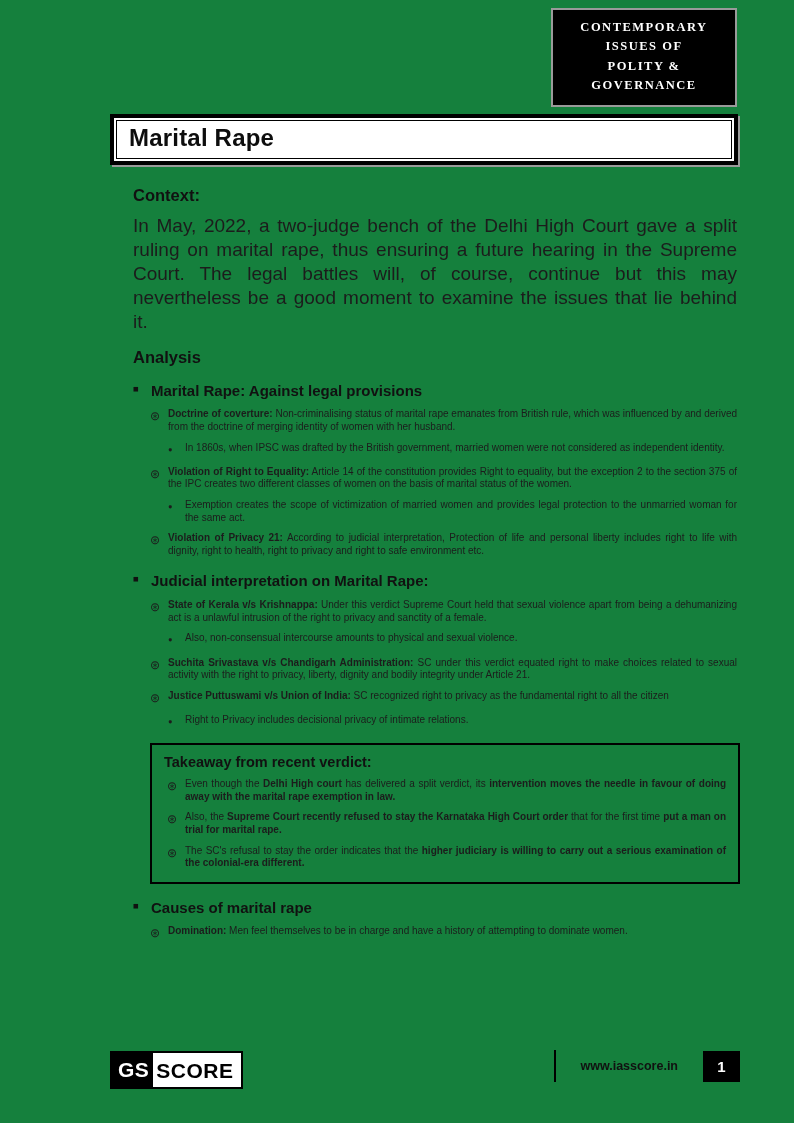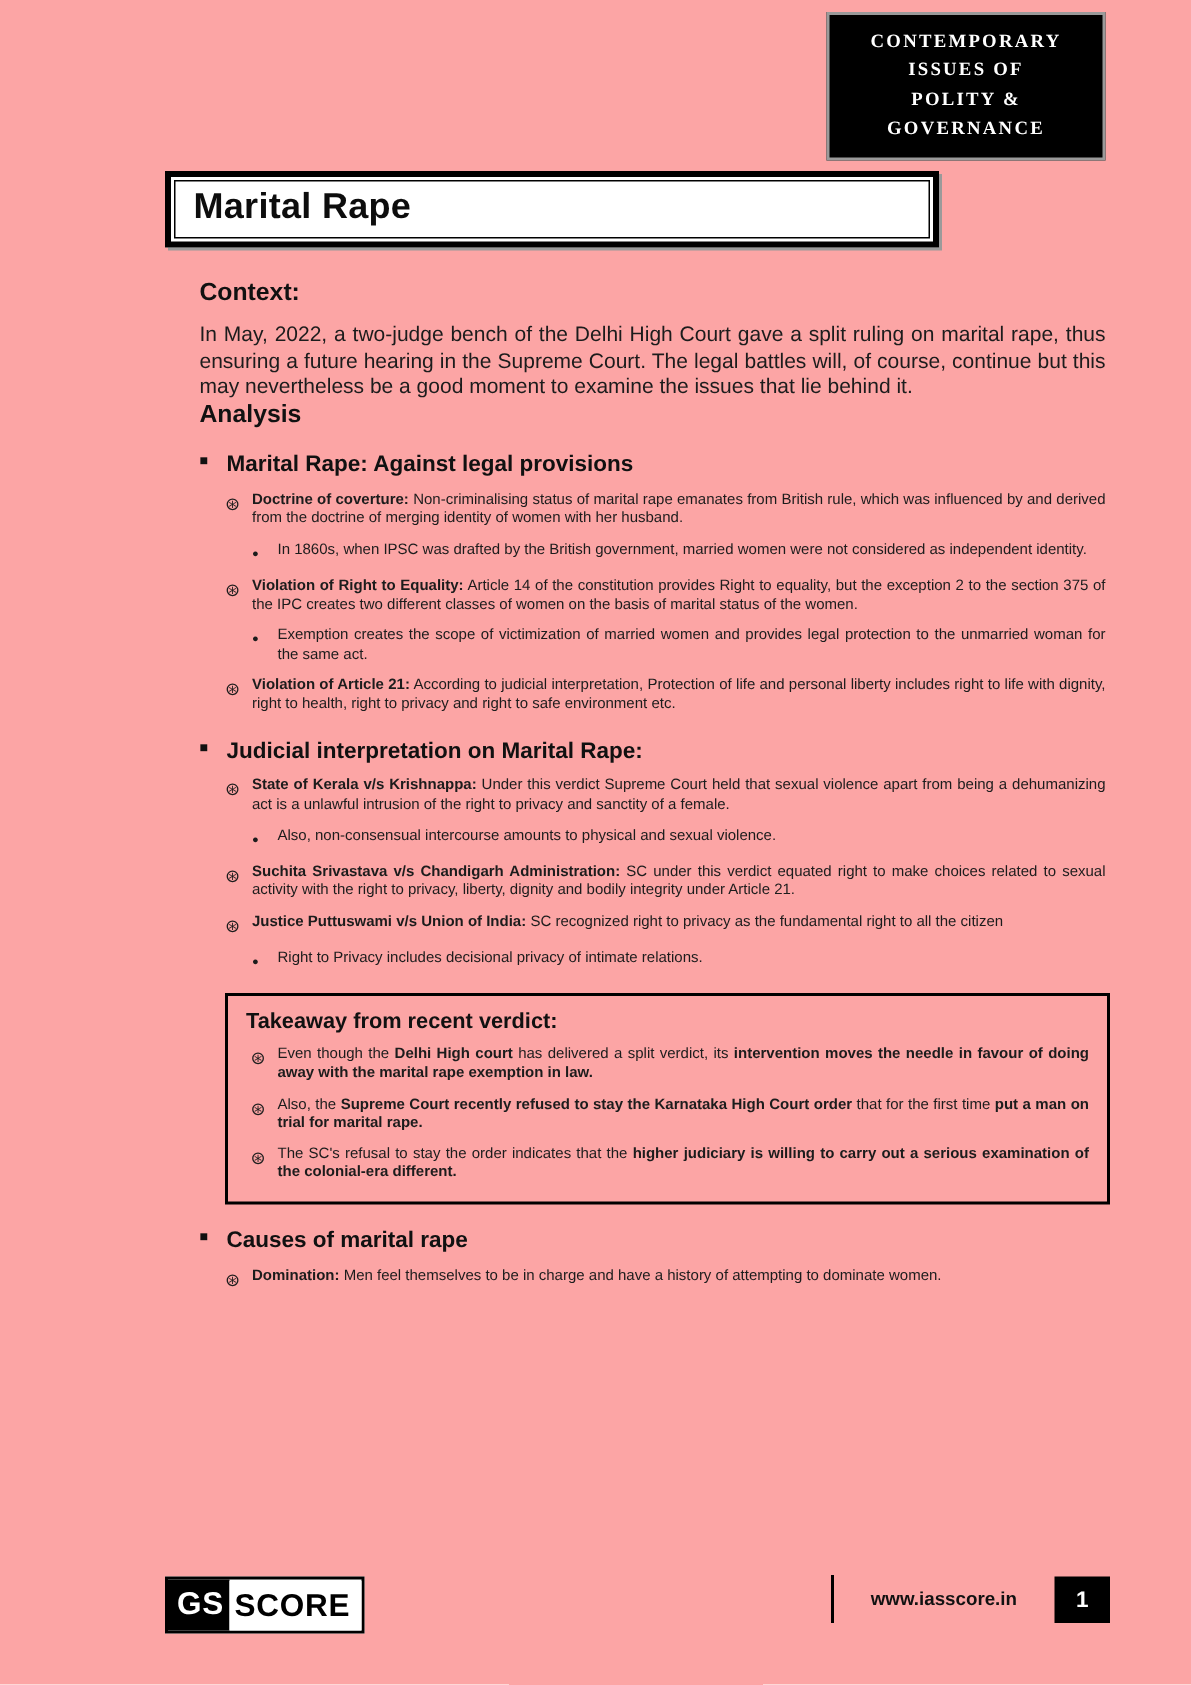--- a/index.html
+++ b/index.html
@@ -1,43 +1,43 @@
 <!DOCTYPE html>
 <html><head>
 <meta charset="utf-8">
 <style>
   html,body{margin:0;padding:0;background:#ffffff;}
   .page{
-    position:relative;width:794px;height:1123px;background:#fca5a5;
+    position:relative;width:794px;height:1123px;background:#15803d;
     font-family:"Liberation Sans", sans-serif;color:#1c1c1c;overflow:hidden;
   }
 
   
   .badge{
     position:absolute;top:8px;left:551px;width:186px;box-sizing:border-box;
     background:#000;color:#fff;border:2px solid #9a9a9a;
     padding:8px 4px 9px;text-align:center;
     font-family:"Liberation Serif", serif;font-weight:700;
     font-size:12.5px;letter-spacing:1.5px;line-height:1.55;
   }
 
   
   .title-box{
-    position:absolute;top:114px;left:110px;width:516px;box-sizing:border-box;
+    position:absolute;top:114px;left:110px;width:628px;box-sizing:border-box;
     border:4px solid #000;background:#fff;padding:2px;
     box-shadow:2px 2px 0 #9a9a9a;
   }
   .title-inner{border:1px solid #000;padding:3px 12px 6px;}
   .title{margin:0;font-size:24px;font-weight:700;color:#0d0d0d;letter-spacing:0.2px;}
 
   
   .content{position:absolute;left:133px;top:186px;width:604px;}
   .h-major{margin:0;font-size:16.5px;font-weight:700;color:#111;}
   .analysis{}
-  .body-text{margin:9px 0 0;font-size:14px;line-height:1.26;text-align:justify;}
+  .body-text{margin:9px 0 14px;font-size:19px;line-height:1.26;text-align:justify;}
 
   .sec-head{display:flex;margin:15px 0 2px;font-size:15px;font-weight:700;color:#111;line-height:1.25;}
   .m1{flex:none;width:18px;font-size:9.5px;line-height:inherit;position:relative;top:1px;}
 
   .item{display:flex;margin-top:8px;}
   .item.l2{padding-left:17px;}
   .item.l3{padding-left:35px;}
   .m2{flex:none;width:18px;font-size:12px;line-height:16.2px;}
   .m3{flex:none;width:17px;font-size:7.5px;line-height:16.2px;}
   .item-text{flex:1;font-size:10px;line-height:1.26;text-align:justify;}
@@ -110,21 +110,21 @@
     <div class="item l2">
       <span class="m2">⊛</span>
       <div class="item-text"><b>Violation of Right to Equality:</b><span> Article 14 of the constitution provides Right to equality, but the exception 2 to the section 375 of the IPC creates two different classes of women on the basis of marital status of the women.</span></div>
     </div>
     <div class="item l3">
       <span class="m3">●</span>
       <div class="item-text">Exemption creates the scope of victimization of married women and provides legal protection to the unmarried woman for the same act.</div>
     </div>
     <div class="item l2">
       <span class="m2">⊛</span>
-      <div class="item-text"><b>Violation of Article 21:</b><span> According to judicial interpretation, Protection of life and personal liberty includes right to life with dignity, right to health, right to privacy and right to safe environment etc.</span></div>
+      <div class="item-text"><b>Violation of Privacy 21:</b><span> According to judicial interpretation, Protection of life and personal liberty includes right to life with dignity, right to health, right to privacy and right to safe environment etc.</span></div>
     </div>
 
     <div class="sec-head">
       <span class="m1">■</span>
       <span>Judicial interpretation on Marital Rape:</span>
     </div>
 
     <div class="item l2">
       <span class="m2">⊛</span>
       <div class="item-text"><b>State of Kerala v/s Krishnappa:</b><span> Under this verdict Supreme Court held that sexual violence apart from being a dehumanizing act is a unlawful intrusion of the right to privacy and sanctity of a female.</span></div>

